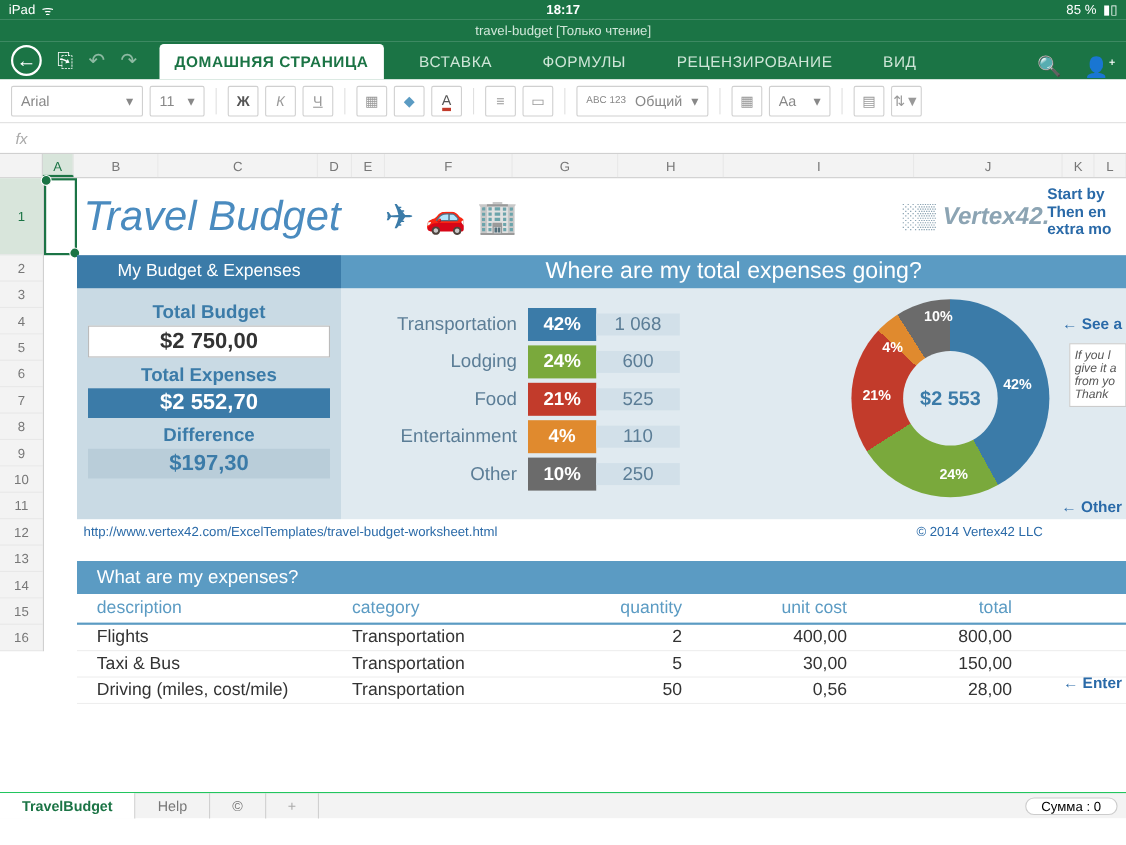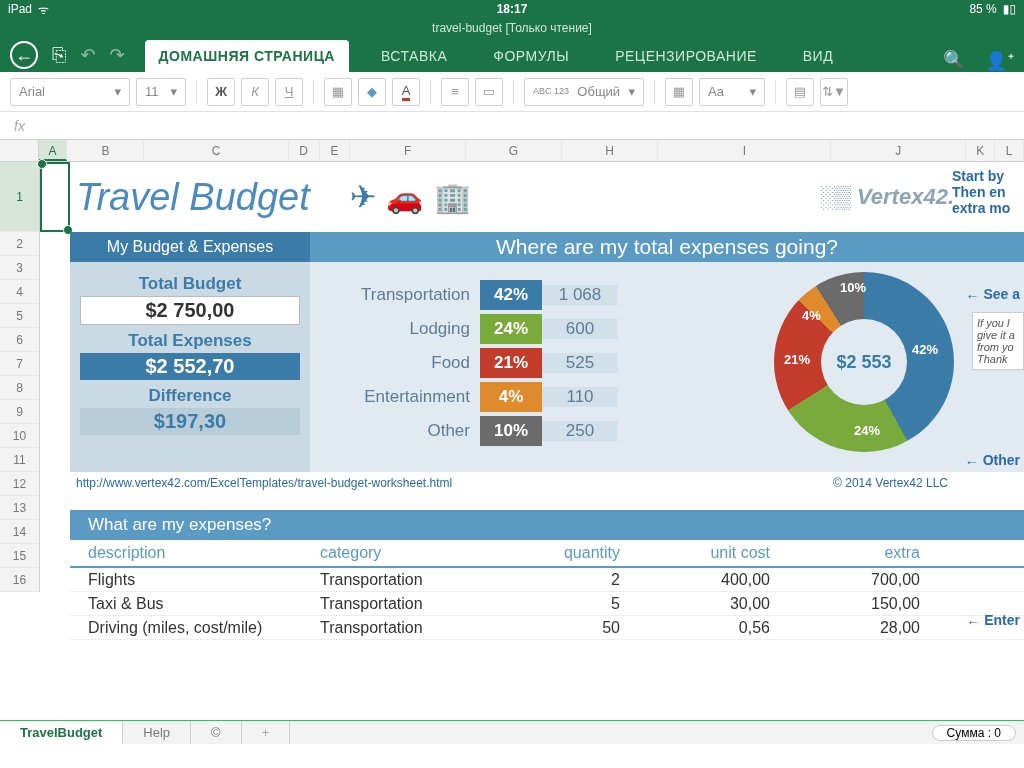--- a/index.html
+++ b/index.html
@@ -163,21 +163,21 @@
   <div class="fb-box fb-icn">≡</div>
   <div class="fb-box fb-icn">▭</div>
   <div class="fb-sep"></div>
   <div class="fb-box" style="width:120px;justify-content:space-between">
       <span style="font-size:9px;line-height:9px">ABC 123</span>
       <span>Общий</span>
       <span>▾</span>
     </div>
   <div class="fb-sep"></div>
   <div class="fb-box fb-icn">▦</div>
-  <div class="fb-box" style="width:66px;justify-content:space-between">
+  <div class="fb-box" style="width:56px;justify-content:space-between">
       <span>Aa</span>
       <span>▾</span>
     </div>
   <div class="fb-sep"></div>
   <div class="fb-box fb-icn">▤</div>
   <div class="fb-box fb-icn">⇅▼</div>
 </div>
 
 <div class="formula-bar">
     <span>fx</span>
@@ -291,29 +291,29 @@
         <a>http://www.vertex42.com/ExcelTemplates/travel-budget-worksheet.html</a>
         <span class="copyright">© 2014 Vertex42 LLC</span>
       </div>
 
       <div class="exp-hdr">What are my expenses?</div>
       <div class="exp-cols" id="expCols">
           <div class="ec1">description</div>
           <div class="ec2">category</div>
           <div class="ec3">quantity</div>
           <div class="ec4">unit cost</div>
-          <div class="ec5">extra</div>
+          <div class="ec5">total</div>
         </div>
       <div id="expRows">
           <div class="exp-row">
             <div class="ec1">Flights</div>
             <div class="ec2">Transportation</div>
             <div class="ec3">2</div>
             <div class="ec4">400,00</div>
-            <div class="ec5">700,00</div>
+            <div class="ec5">800,00</div>
           </div>
           <div class="exp-row">
             <div class="ec1">Taxi &amp; Bus</div>
             <div class="ec2">Transportation</div>
             <div class="ec3">5</div>
             <div class="ec4">30,00</div>
             <div class="ec5">150,00</div>
           </div>
           <div class="exp-row">
             <div class="ec1">Driving (miles, cost/mile)</div>

